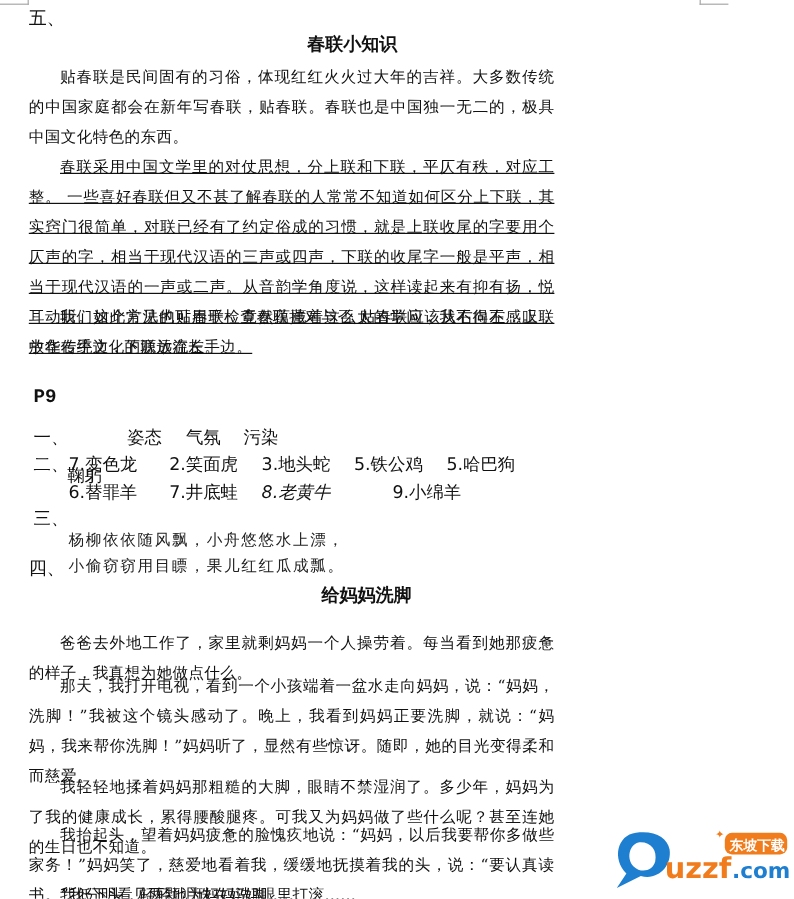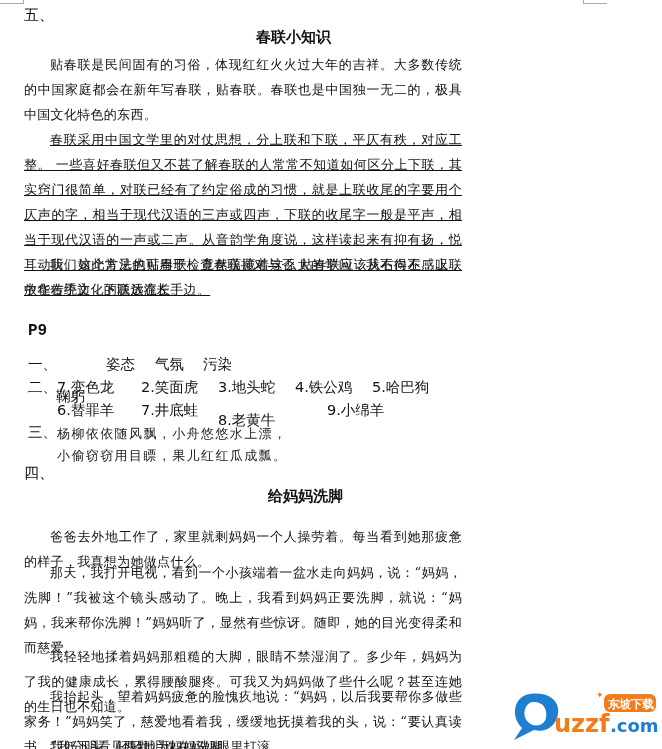--- a/index.html
+++ b/index.html
@@ -8,21 +8,21 @@
   .crop { position: absolute; border-color: #a8a8a8; border-style: solid; }
   .crop-tl { left: 0; top: 0; width: 23px; height: 3px; border-width: 0 1px 1px 0; }
   .crop-tr { left: 583px; top: 0; width: 23px; height: 3px; border-width: 0 0 1px 1px; }
   .abs { position: absolute; white-space: nowrap; }
   .sec { font-size: 15px; }
   .title { font-weight: bold; font-size: 15px; }
   .para { position: absolute; left: 24px; width: 438px; font-size: 13px; line-height: 25px;
           text-indent: 2em; text-align: justify; letter-spacing: 0.3px; }
   .p9 { font-family: Liberation Mono, monospace; font-weight: bold; font-size: 16px; }
   .ans { font-family: "DejaVu Sans", sans-serif; font-size: 14.5px; }
-  .poem { font-size: 13px; letter-spacing: 1.4px; color: #222; }
+  .poem { font-size: 13px; letter-spacing: 1.4px; color: #222; margin-top: 16px; }
   .wm { position: absolute; left: 508px; top: 688px; width: 150px; height: 56px; }
 </style>
 </head>
 <body>
 
 <div class="crop crop-tl"></div>
 <div class="crop crop-tr"></div>
 
 <div class="abs sec" style="left:24px;top:6px;">五、</div>
 <div class="abs title" style="left:256px;top:28px;">春联小知识</div>
@@ -35,25 +35,25 @@
 <div class="abs ans" style="left:28px;top:355px;">一、</div>
 <div class="abs ans" style="left:56px;top:355px;margin-top:32px;">鞠躬</div>
 <div class="abs ans" style="left:106px;top:355px;">姿态</div>
 <div class="abs ans" style="left:155px;top:355px;">气氛</div>
 <div class="abs ans" style="left:203px;top:355px;">污染</div>
 
 <div class="abs ans" style="left:28px;top:378px;">二、</div>
 <div class="abs ans" style="left:57px;top:378px;">7.变色龙</div>
 <div class="abs ans" style="left:141px;top:378px;">2.笑面虎</div>
 <div class="abs ans" style="left:218px;top:378px;">3.地头蛇</div>
-<div class="abs ans" style="left:295px;top:378px;">4.铁公鸡</div>
+<div class="abs ans" style="left:295px;top:378px;">5.铁公鸡</div>
 <div class="abs ans" style="left:372px;top:378px;">5.哈巴狗</div>
 <div class="abs ans" style="left:57px;top:401px;">6.替罪羊</div>
 <div class="abs ans" style="left:141px;top:401px;">7.井底蛙</div>
-<div class="abs ans" style="left:218px;top:411px;">8.老黄牛</div>
+<div class="abs ans" style="left:218px;top:401px;font-style:italic;">8.老黄牛</div>
 <div class="abs ans" style="left:295px;top:401px;margin-left:32px;">9.小绵羊</div>
 
 <div class="abs ans" style="left:28px;top:423px;">三、</div>
 <div class="abs poem" style="left:57px;top:425px;">杨柳依依随风飘，小舟悠悠水上漂，</div>
 <div class="abs poem" style="left:57px;top:447px;">小偷窃窃用目瞟，果儿红红瓜成瓢。</div>
 
 <div class="abs sec" style="left:24px;top:464px;">四、</div>
 <div class="abs title" style="left:268px;top:487px;">给妈妈洗脚</div>
 <div class="para" style="top:524px;">爸爸去外地工作了，家里就剩妈妈一个人操劳着。每当看到她那疲惫的样子，我真想为她做点什么。</div>
 <div class="para" style="top:560px;">那天，我打开电视，看到一个小孩端着一盆水走向妈妈，说：“妈妈，洗脚！”我被这个镜头感动了。晚上，我看到妈妈正要洗脚，就说：“妈妈，我来帮你洗脚！”妈妈听了，显然有些惊讶。随即，她的目光变得柔和而慈爱。</div>

